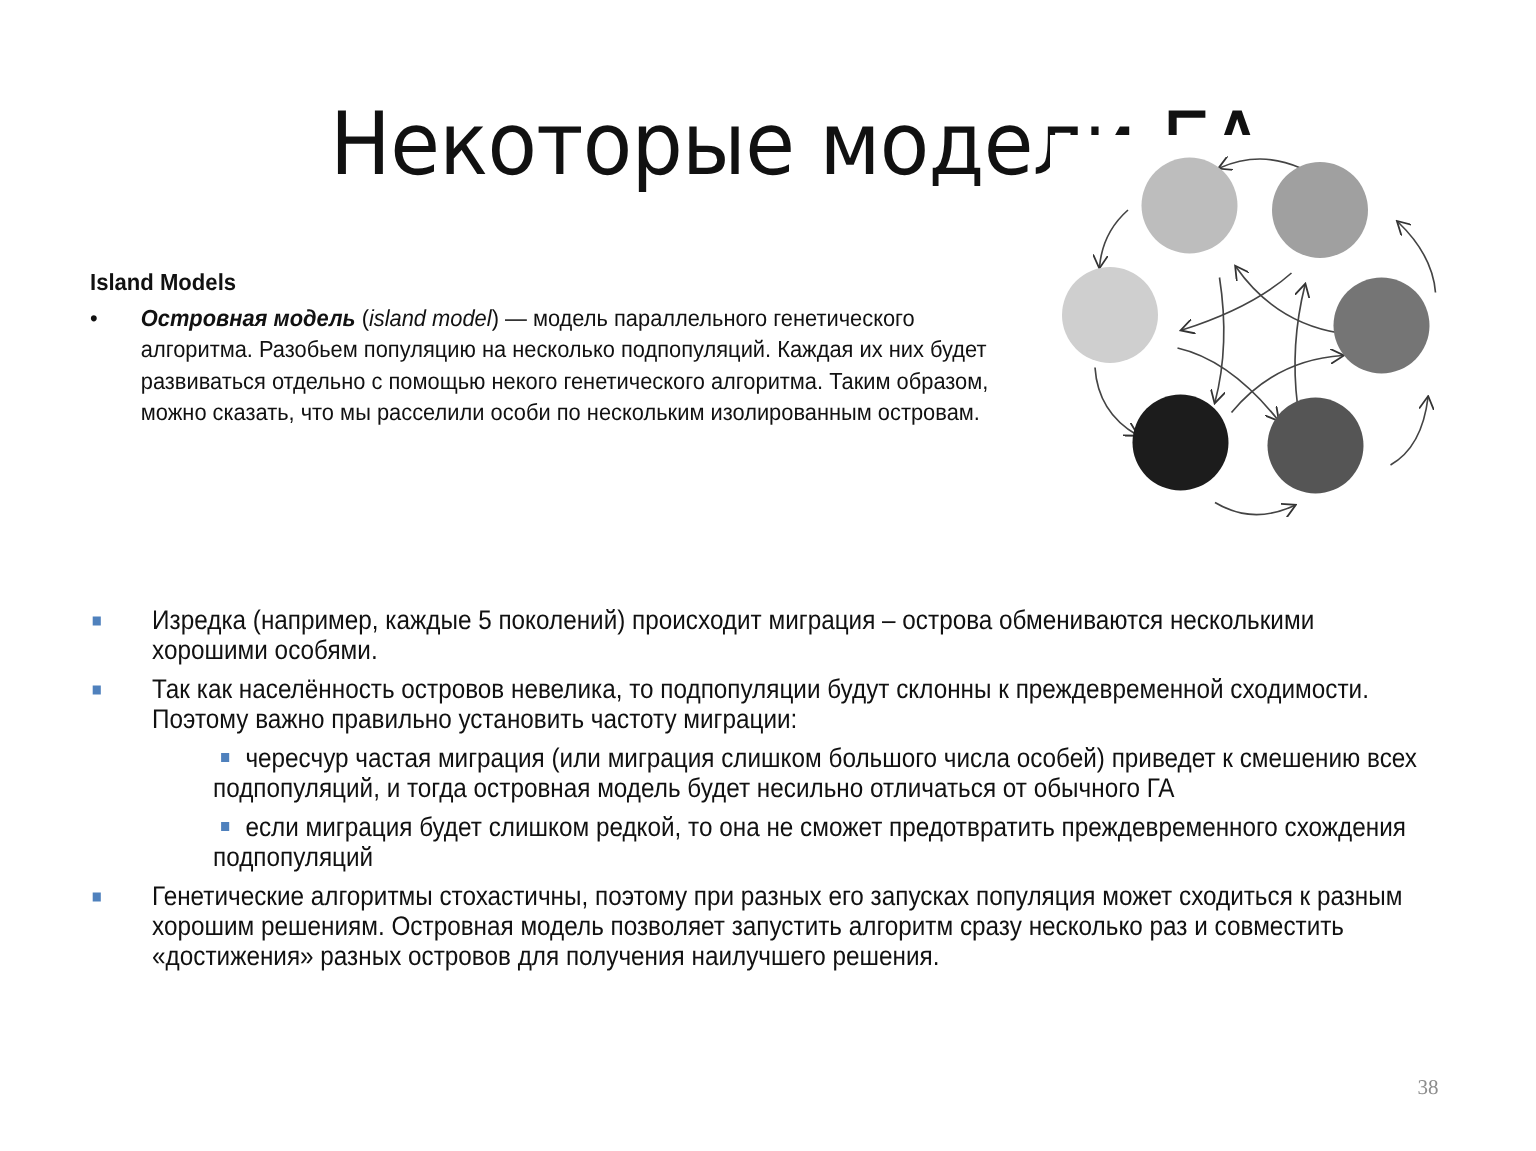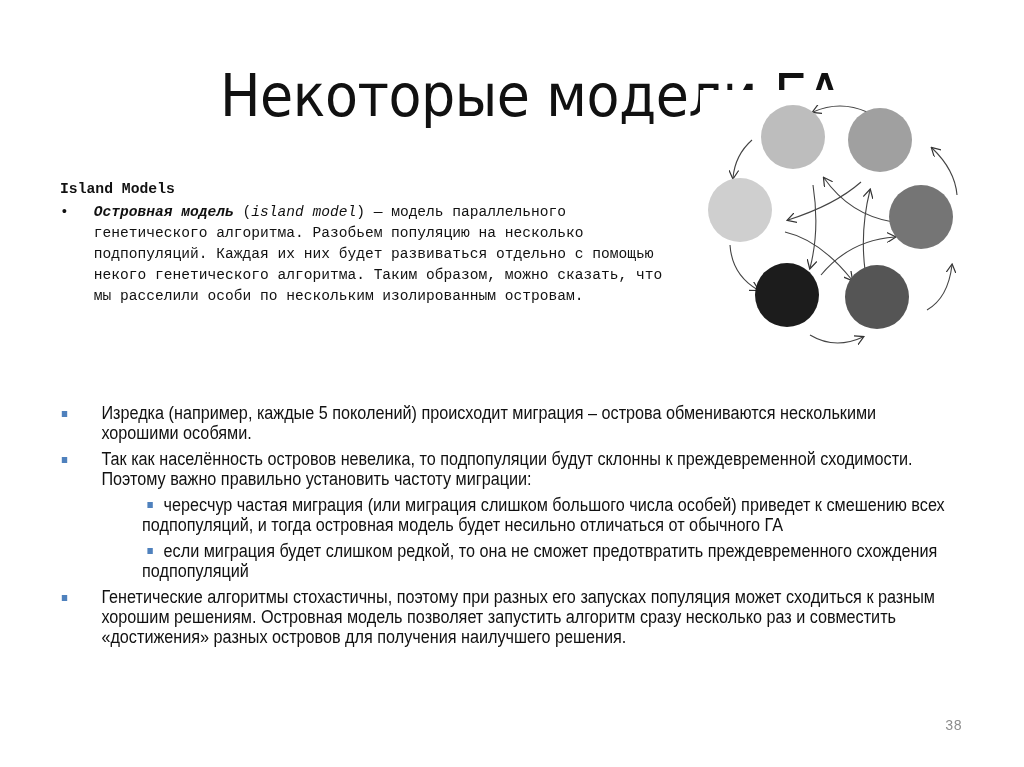--- a/index.html
+++ b/index.html
@@ -7,34 +7,34 @@
     width: 1024px; height: 767px; background: #ffffff; position: relative; overflow: hidden;
     font-family: "Liberation Sans", sans-serif; color: #111;
   }
   .slide { position: absolute; left: 0; top: 0; width: 1024px; height: 767px; }
   .title {
     position: absolute; left: 220px; top: 62px; font-size: 58px; font-weight: normal;
     font-family: "DejaVu Sans", sans-serif; letter-spacing: -0.5px; color: #111; margin: 0;
     white-space: nowrap; transform: scaleX(0.93); transform-origin: left top;
   }
   .diagram { position: absolute; left: 700px; top: 90px; width: 280px; height: 270px; background: #fff; }
-  .island-block { position: absolute; left: 60px; top: 180px; width: 620px; font-family: Liberation Mono, monospace; }
+  .island-block { position: absolute; left: 60px; top: 180px; width: 620px; font-family: Liberation Sans, sans-serif; }
   .island-heading { font-size: 15.5px; font-weight: bold; margin: 0 0 4px 0; transform: scaleX(0.95); transform-origin: left; }
   .island-item { position: relative; padding-left: 36px; font-size: 15.5px; line-height: 21px; transform: scaleX(0.94); transform-origin: left top; width: 620px; }
   .island-item .dot { position: absolute; left: 0; top: 0; }
   .island-item b i { font-weight: bold; }
   .main-list { position: absolute; left: 60px; top: 372px; width: 900px; margin-top: 31px; }
   .li { position: relative; font-size: 18px; line-height: 20px; color: #111; margin-bottom: 6px;
         font-family: "Liberation Sans", sans-serif; transform: scaleX(0.9); transform-origin: left top; }
   .li.l1 { padding-left: 46px; width: 940px; }
   .li.l2 { margin-left: 82px; padding-left: 0; text-indent: 0; width: 900px; }
   .bullet { display: inline-block; width: 6px; height: 6px; background: #4f81bd; }
   .l1 .bullet { position: absolute; left: 2px; top: 8px; }
   .l2 .bullet { margin: 0 12px 3px 6px; vertical-align: middle; }
-  .page-num { position: absolute; left: 945px; top: 718px; font-size: 14px; color: #8c8c8c; font-family: Liberation Mono, monospace; }
+  .page-num { position: absolute; left: 945px; top: 718px; font-size: 14px; color: #8c8c8c; font-family: Liberation Serif, serif; }
 </style>
 </head>
 <body>
 
 <div class="slide">
   <h1 class="title">Некоторые модели ГА</h1>
 
   <svg class="diagram" viewBox="0 0 280 270" xmlns="http://www.w3.org/2000/svg">
     <defs>
       <marker id="ah" markerWidth="10" markerHeight="10" refX="8" refY="5" orient="auto" markerUnits="userSpaceOnUse">

